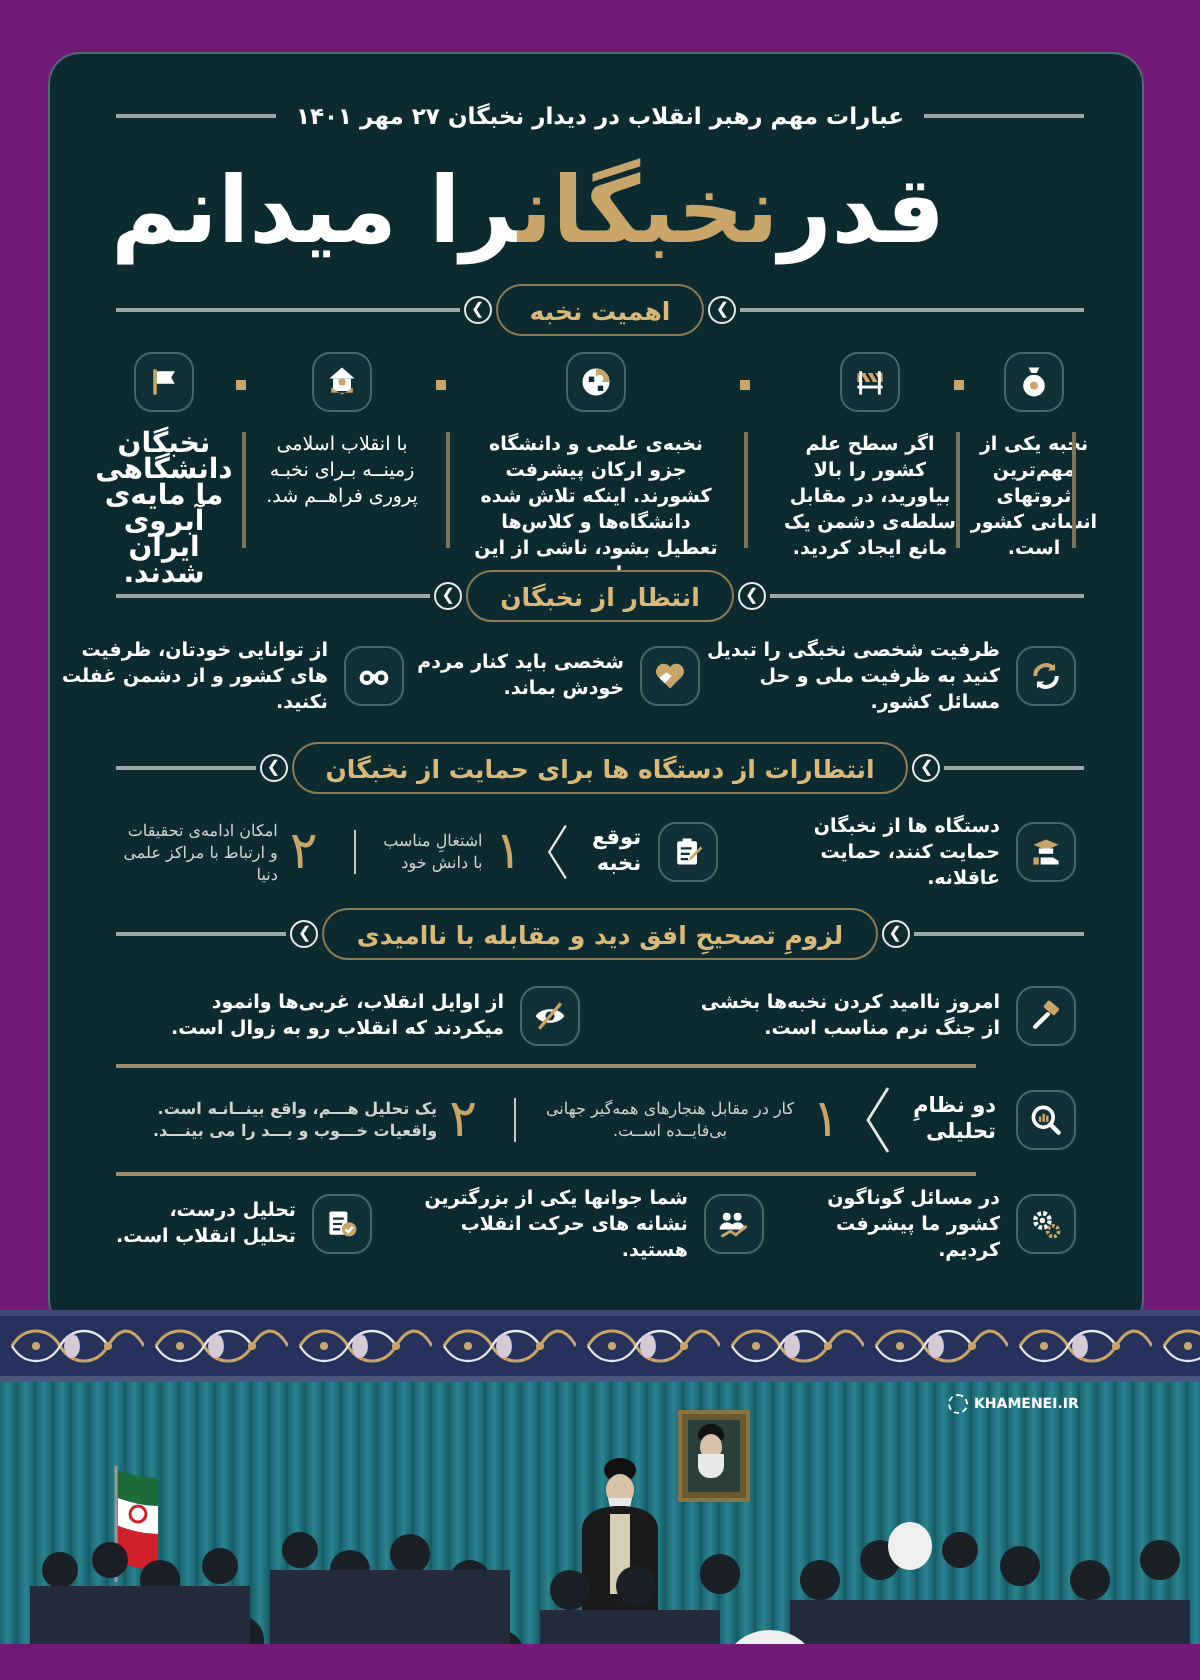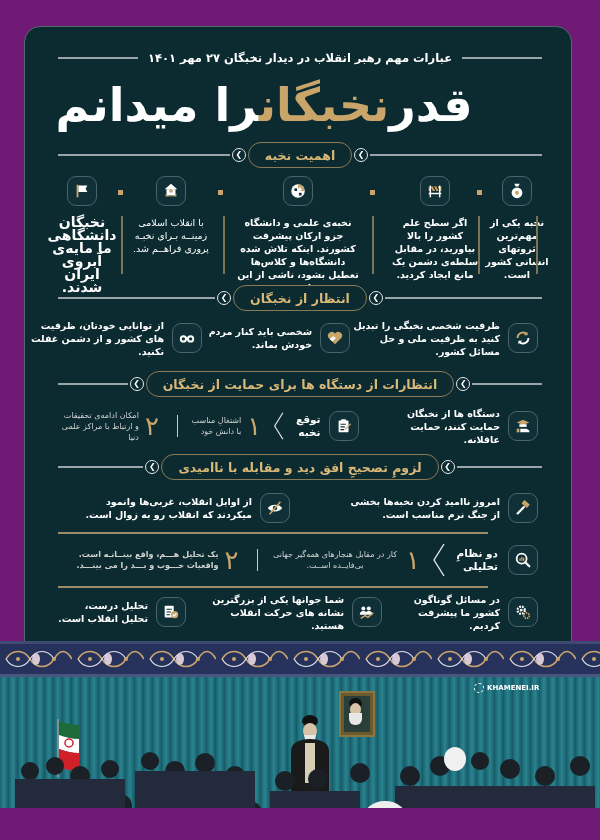--- a/index.html
+++ b/index.html
@@ -43,21 +43,21 @@
   .item { display: flex; align-items: center; gap: 8px; }
   .item .text { font-size: 9.5px; font-weight: bold; line-height: 13px; color: #fff; text-align: right; }
   .small-text { font-size: 8px; color: #d2d2d2; line-height: 11px; text-align: right; }
   .big-num { font-size: 26px; color: #c9a56a; font-weight: normal; line-height: 28px; margin: 0 6px; }
   .vbar { width: 1.5px; height: 22px; background: #c9c9c9; margin: 0 12px; }
   .angle { width: 14px; height: 36px; margin: 0 6px; }
   .hline { position: absolute; left: 58px; width: 430px; height: 1.5px; background: #9a8c68; }
   .label-bold { font-size: 10.5px; font-weight: bold; color: #fff; line-height: 13px; text-align: right; }
 
   
-  .photo { position: absolute; left: 0; top: 641px; width: 600px; height: 167px; overflow: hidden; background: #1f6a76; }
+  .photo { position: absolute; left: 0; top: 655px; width: 600px; height: 167px; overflow: hidden; background: #1f6a76; }
   .frieze { position: absolute; left: 0; top: 0; width: 600px; height: 36px; background: #25315a; border-top: 3px solid #3e4a72; border-bottom: 3px solid #4a5580; }
   .frieze svg { width: 600px; height: 30px; }
   .curtain { position: absolute; left: 0; top: 36px; width: 600px; height: 163px;
     background: repeating-linear-gradient(90deg, #1a6470 0px, #2b8390 4px, #1d6a77 7px, #145862 9px); }
   .portrait { position: absolute; left: 339px; top: 50px; width: 36px; height: 46px; background: #6b5a2e; border: 2px solid #8c7640; }
   .portrait .inner { position: absolute; left: 3px; top: 3px; right: 3px; bottom: 3px; background: #2a3e3a; }
   .portrait .face { position: absolute; left: 9px; top: 10px; width: 11px; height: 13px; background: #d9c3a8; border-radius: 50%; }
   .portrait .turban { position: absolute; left: 8px; top: 5px; width: 13px; height: 8px; background: #111; border-radius: 6px 6px 2px 2px; }
   .portrait .beard { position: absolute; left: 8px; top: 20px; width: 13px; height: 12px; background: #e8e8e8; border-radius: 0 0 6px 6px; }
   .logo { position: absolute; left: 474px; top: 42px; font-size: 7px; font-weight: bold; color: #fff; display: flex; align-items: center; gap: 3px; direction: ltr; }

